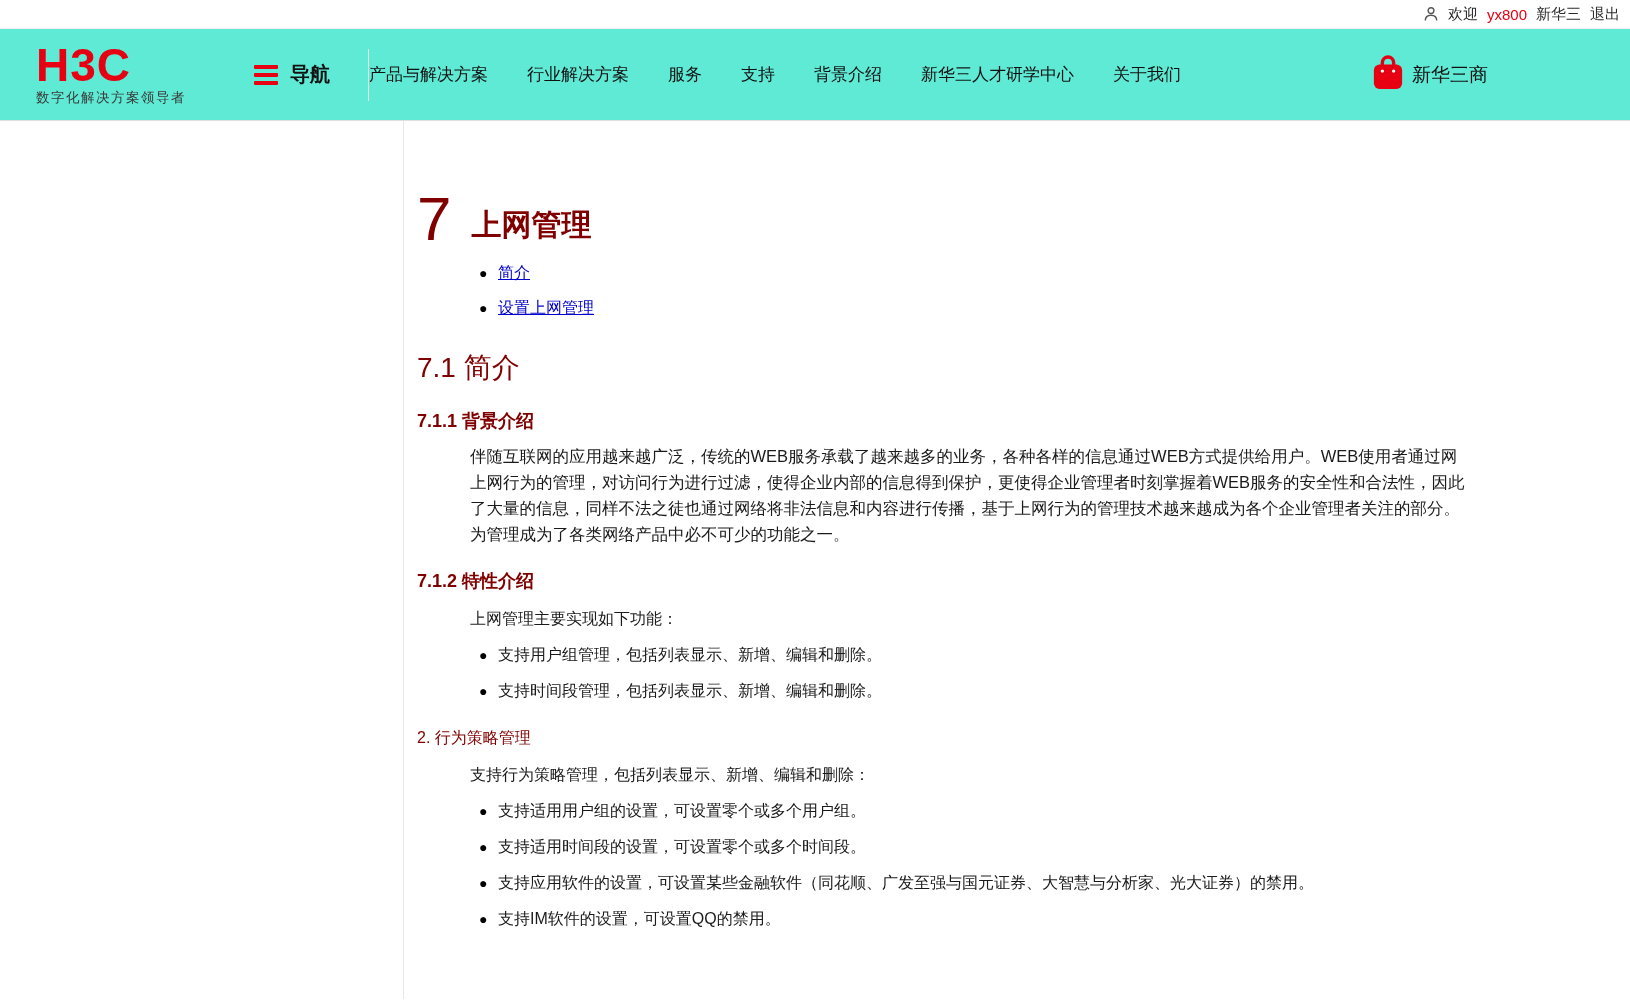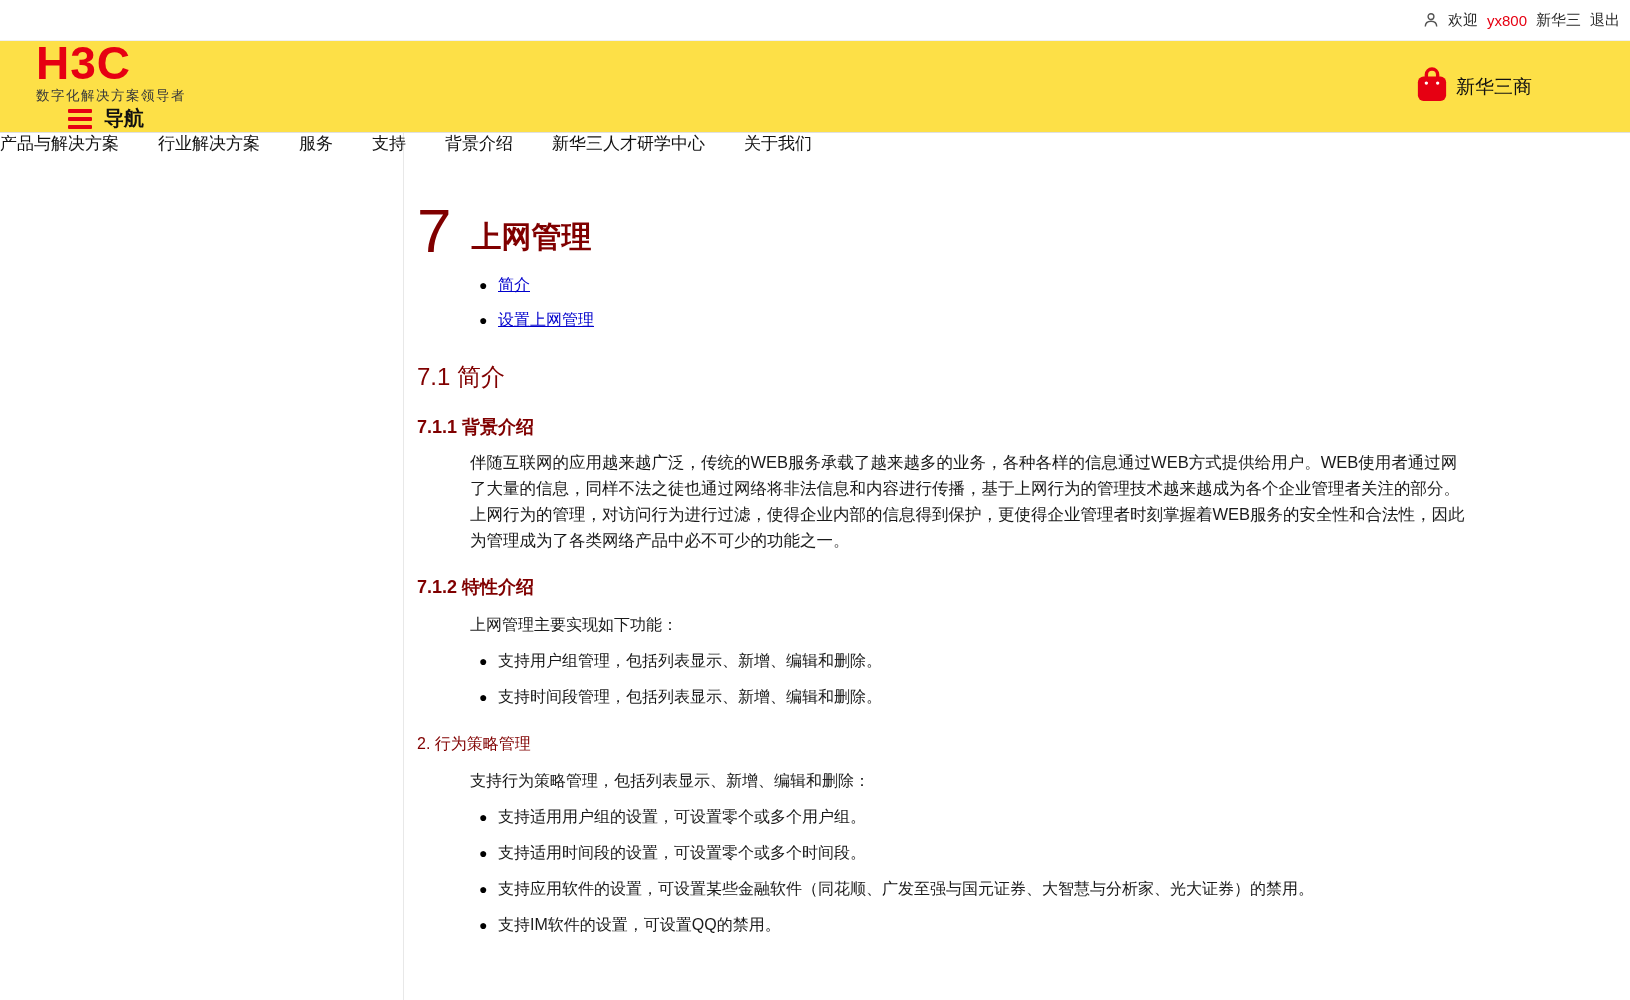--- a/index.html
+++ b/index.html
@@ -5,52 +5,52 @@
   * { box-sizing: border-box; }
   html, body { margin: 0; padding: 0; }
   body {
     width: 1630px; height: 1000px; overflow: hidden;
     background: #ffffff; color: #1a1a1a;
     font-family: "Liberation Sans", sans-serif;
   }
 
   
   .topbar {
-    height: 41px; display: flex; align-items: center; justify-content: flex-end;
+    height: 29px; display: flex; align-items: center; justify-content: flex-end;
     gap: 9px; padding-right: 10px; font-size: 15px; color: #2b2b2b;
     border-bottom: 1px solid #f0f0f0;
   }
   .topbar .username { color: #e60012; }
   .topbar a { color: inherit; text-decoration: none; cursor: pointer; }
   .user-icon { width: 16px; height: 16px; display: inline-block; }
 
   
   .header {
-    height: 92px; position: relative; display: flex; align-items: flex-start;
-    border-bottom: 1px solid #e0e0e0; background: #fde047; flex-direction: column;
+    height: 92px; position: relative; display: flex; align-items: center;
+    border-bottom: 1px solid #e0e0e0; background: #5eead4;
   }
   .logo { margin-left: 36px; cursor: pointer; }
   .logo-word {
     color: #e60012; font-size: 46px; font-weight: 700; line-height: 44px;
     letter-spacing: 1px; font-family: "Liberation Sans", sans-serif;
   }
   .logo-tagline { font-size: 13.5px; color: #3a3a3a; letter-spacing: 1.5px; margin-top: 2px; }
 
   .nav-toggle { display: flex; align-items: center; gap: 12px; margin-left: 68px; cursor: pointer; }
   .hamburger { display: inline-flex; flex-direction: column; gap: 4px; }
   .hamburger i { width: 24px; height: 4px; background: #e60012; border-radius: 1px; }
   .nav-toggle-label { font-size: 20px; font-weight: 700; color: #111; }
 
   .header-divider { width: 1px; height: 52px; background: #e3e3e3; margin-left: 38px; }
 
   .nav { display: flex; align-items: center; gap: 39px; }
   .nav-item { font-size: 17px; color: #111; cursor: pointer; white-space: nowrap; }
 
   .store {
-    position: absolute; left: 1416px; top: 50%; transform: translateY(-50%);
+    position: absolute; left: 1372px; top: 50%; transform: translateY(-50%);
     display: flex; align-items: center; gap: 8px; cursor: pointer; white-space: nowrap;
   }
   .store-label { font-size: 19px; color: #111; }
 
   
   .main { display: flex; height: 878px; }
   .sidebar { width: 404px; flex: 0 0 404px; border-right: 1px solid #e8e8e8; background: #fff; }
   .content { flex: 1 1 auto; padding: 0 0 0 13px; }
 
   .chapter { display: flex; align-items: flex-end; margin-top: 68px; }
@@ -59,21 +59,21 @@
 
   .indent { margin-left: 53px; }
 
   .intro-line { font-size: 16px; margin-top: 13px; }
 
   .toc { margin-top: 8px; }
   .li-row { display: flex; align-items: baseline; margin-top: 13px; font-size: 16px; line-height: 21px; }
   .li-row .marker { width: 28px; flex: 0 0 28px; text-align: left; padding-left: 9px; font-size: 14px; color: #000; }
   .toc a { color: #0000cc; text-decoration: underline; cursor: pointer; }
 
-  .h2 { color: #800000; font-size: 24px; font-weight: 500; margin: 30px 0 0 0; }
+  .h2 { color: #800000; font-size: 28px; font-weight: 500; margin: 30px 0 0 0; }
   .h3 { color: #800000; font-size: 18px; font-weight: 700; margin: 22px 0 0 0; }
   .h4 { color: #800000; font-size: 16px; font-weight: 400; margin: 26px 0 0 0; }
 
   .para { margin-top: 10px; font-size: 16.5px; line-height: 26px; }
   .para .pline { white-space: nowrap; }
 
   .plain-line { font-size: 16px; margin-top: 16px; }
 
   .bullets { margin-top: 4px; }
   .bullets .li-row { margin-top: 14px; white-space: nowrap; }
@@ -154,22 +154,22 @@
         <span class="marker">●</span>
         <a>设置上网管理</a>
       </div>
     </div>
 
     <h2 class="h2">7.1 简介</h2>
     <h3 class="h3">7.1.1 背景介绍</h3>
 
     <div class="para indent">
       <div class="pline">伴随互联网的应用越来越广泛，传统的WEB服务承载了越来越多的业务，各种各样的信息通过WEB方式提供给用户。WEB使用者通过网</div>
+      <div class="pline">上网行为的管理，对访问行为进行过滤，使得企业内部的信息得到保护，更使得企业管理者时刻掌握着WEB服务的安全性和合法性，因此</div>
       <div class="pline">了大量的信息，同样不法之徒也通过网络将非法信息和内容进行传播，基于上网行为的管理技术越来越成为各个企业管理者关注的部分。</div>
-      <div class="pline">上网行为的管理，对访问行为进行过滤，使得企业内部的信息得到保护，更使得企业管理者时刻掌握着WEB服务的安全性和合法性，因此</div>
       <div class="pline">为管理成为了各类网络产品中必不可少的功能之一。</div>
     </div>
 
     <h3 class="h3">7.1.2 特性介绍</h3>
 
     <div class="indent plain-line">上网管理主要实现如下功能：</div>
 
     <div class="bullets indent">
       <div class="li-row">
         <span class="marker">●</span>

